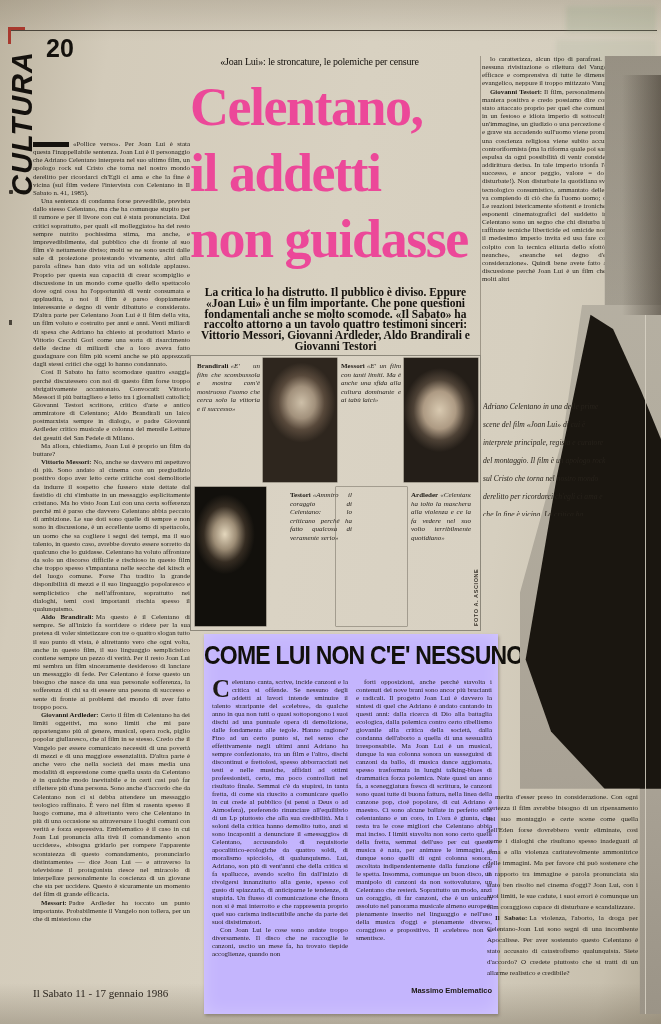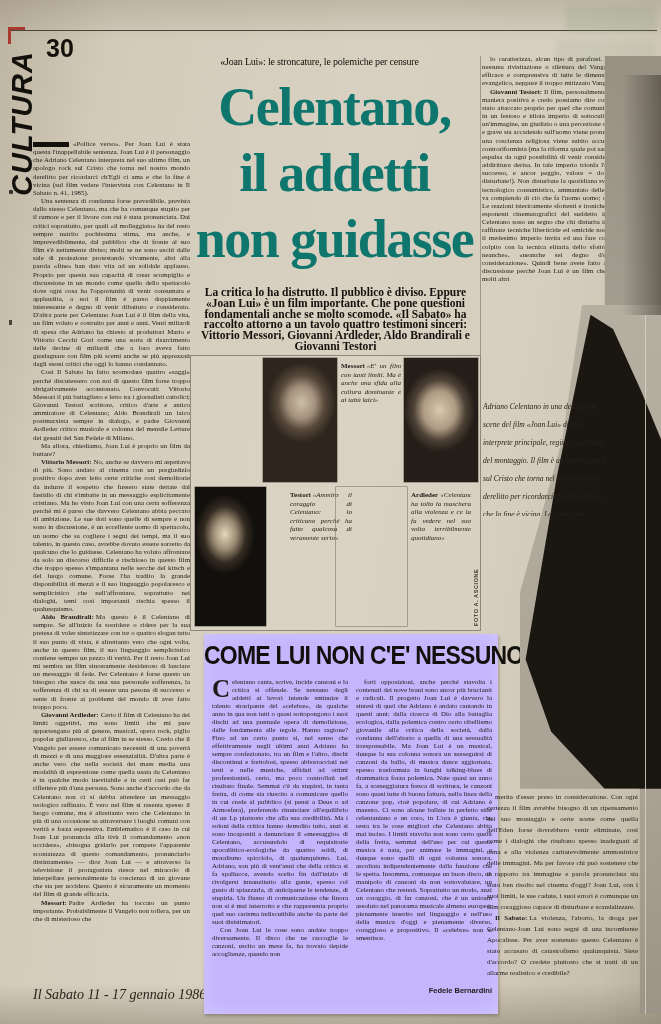--- a/index.html
+++ b/index.html
@@ -17,34 +17,34 @@
   #corner-mark{left:8px;top:27px;width:14px;height:14px;border-left:3px solid #a8392e;border-top:3px solid #a8392e;}
   #edge-dot1{left:9px;top:190px;width:4px;height:4px;background:#3a352c;border-radius:1px;}
   #edge-dot2{left:9px;top:320px;width:3px;height:5px;background:#4a443a;}
   #section-label{
     left:6px;top:46px;height:150px;width:34px;
     writing-mode:vertical-rl;transform:rotate(180deg);
     font-family:"Liberation Sans","DejaVu Sans",sans-serif;
     font-weight:900;font-style:italic;font-size:29px;letter-spacing:1px;color:#14110d;
   }
   #page-number{left:46px;top:34px;font-family:"Liberation Sans",sans-serif;font-weight:900;font-size:25px;color:#14110d;}
-  #footer-line{left:33px;top:987px;font-style:italic;font-size:14px;color:#2a241d;}
+  #footer-line{left:33px;top:987px;font-size:11px;color:#2a241d;}
   .showthrough{background:rgba(135,158,128,.22);filter:blur(2px);border-radius:2px;}
   #st1{left:566px;top:6px;width:90px;height:26px;}
   #st2{left:556px;top:40px;width:100px;height:40px;background:rgba(150,165,140,.16);}
   
   #col1{left:33px;top:140px;width:157px;height:816px;overflow:hidden;
         font-size:6.9px;line-height:8.15px;text-align:justify;hyphens:auto;}
   #col1 p,#col-rt p,#col-rb p,.boxcol p{margin:0;text-indent:8px;}
   #col1 p.noindent{text-indent:0;}
   .speaker{font-weight:bold;margin-right:2px;}
   #lead-bar{display:inline-block;width:36px;height:4.5px;background:#15120e;margin-right:4px;vertical-align:middle;}
   
   #kicker{left:176px;top:56px;width:287px;text-align:center;font-weight:normal;font-size:10px;letter-spacing:-.2px;color:#14110d;}
-  #headline{left:190px;top:74px;width:289px;text-align:center;font-weight:bold;color:#0f766e;
+  #headline{left:190px;top:74px;width:289px;font-weight:bold;color:#ec4899;
             font-size:54px;line-height:66px;letter-spacing:-1.5px;}
   #standfirst{left:192px;top:287px;width:287px;text-align:center;font-weight:bold;
               font-size:11.5px;line-height:10.8px;color:#14110d;}
   
   #grid{left:190px;top:355px;width:289px;height:274px;border:1px solid #8d887b;background:rgba(255,255,255,.05);}
   .gcap{position:absolute;font-size:7px;line-height:8.6px;font-style:italic;text-align:justify;overflow:hidden;}
   .gcap b{font-style:normal;font-weight:bold;margin-right:2px;}
   .photo{position:absolute;box-shadow:0 0 0 .5px #6c665b;}
   #photo1{left:72px;top:2px;width:74px;height:124px;
     background:radial-gradient(ellipse 34px 40px at 52% 36%,#cdbfa8 0%,#a2917c 40%,#58493b 68%,#2e261e 100%),#3a3127;}
@@ -100,21 +100,21 @@
 </head>
 <body>
 
 <div class="abs" id="top-rule"></div>
 <div class="abs" id="corner-mark"></div>
 <div class="abs" id="edge-dot1"></div>
 <div class="abs" id="edge-dot2"></div>
 <div class="abs showthrough" id="st1"></div>
 <div class="abs showthrough" id="st2"></div>
 <div class="abs" id="section-label">CULTURA</div>
-<div class="abs" id="page-number">30</div>
+<div class="abs" id="page-number">20</div>
 <div class="abs" id="v-rule"></div>
 
 <div class="abs" id="col1">
   <p class="noindent"><span id="lead-bar"></span><span>«Pollice verso». Per Joan Lui è stata questa l'inappellabile sentenza. Joan Lui è il personaggio che Adriano Celentano interpreta nel suo ultimo film, un apologo rock sul Cristo che torna nel nostro mondo derelitto per ricordarci ch'Egli ci ama e che la fine è vicina (sul film vedere l'intervista con Celentano in Il Sabato n. 41, 1985).</span></p>
   <p>Una sentenza di condanna forse prevedibile, prevista dallo stesso Celentano, ma che ha comunque stupito per il rumore e per il livore con cui è stata pronunciata. Dai critici soprattutto, per quali «il molleggiato» ha del resto sempre nutrito pochissima stima, ma anche, e imprevedibilmente, dal pubblico che di fronte al suo film s'è nettamente diviso; molti se ne sono usciti dalle sale di proiezione protestando vivamente, altri alla parola «fine» han dato vita ad un solidale applauso. Proprio per questa sua capacità di crear scompiglio e discussione in un mondo come quello dello spettacolo dove ogni cosa ha l'opportunità di venir consumata e applaudita, a noi il film è parso doppiamente interessante e degno di venir dibattuto e considerato. D'altra parte per Celentano Joan Lui è il film della vita, un film voluto e costruito per anni e anni. Venti miliardi di spesa che Adriano ha chiesto ai produttori Mario e Vittorio Cecchi Gori come una sorta di risarcimento delle decine di miliardi che a loro aveva fatto guadagnare con film più scemi anche se più apprezzati dagli stessi critici che oggi lo hanno condannato.</p>
   <p>Così Il Sabato ha fatto scomodare quattro «saggi» perché discutessero con noi di questo film forse troppo sbrigativamente accantonato. Convocati: Vittorio Messori il più battagliero e letto tra i giornalisti cattolici; Giovanni Testori scrittore, critico d'arte e antico ammiratore di Celentano; Aldo Brandirali un laico postmarxista sempre in dialogo, e padre Giovanni Ardleder critico musicale e colonna del mensile Letture dei gesuiti del San Fedele di Milano.</p>
   <p>Ma allora, chiediamo, Joan Lui è proprio un film da buttare?</p>
   <p><b class="speaker">Vittorio Messori:</b><span>No, anche se davvero mi aspettavo di più. Sono andato al cinema con un pregiudizio positivo dopo aver letto certe critiche così demolitorie da indurre il sospetto che fussero state dettate dal fastidio di chi s'imbatte in un messaggio esplicitamente cristiano. Ma ho visto Joan Lui con una certa sofferenza perché mi è parso che davvero Celentano abbia peccato di ambizione. Le sue doti sono quelle di sempre e non sono in discussione, è un eccellente uomo di spettacolo, un uomo che sa cogliere i segni dei tempi, ma il suo talento, in questo caso, avrebbe dovuto essere sorretto da qualcuno che lo guidasse. Celentano ha voluto affrontare da solo un discorso difficile e rischioso in questo film che troppo spesso s'impantana nelle secche del kitsch e del luogo comune. Forse l'ha tradito la grande disponibilità di mezzi e il suo linguaggio popolaresco e semplicistico che nell'affrontare, soprattutto nei dialoghi, temi così importanti rischia spesso il qualunquismo.</span></p>
   <p><b class="speaker">Aldo Brandirali:</b><span>Ma questo è il Celentano di sempre. Se all'inizio fa sorridere o ridere per la sua pretesa di voler sintetizzare con tre o quattro slogan tutto il suo punto di vista, è altrettanto vero che ogni volta, anche in questo film, il suo linguaggio semplicistico contiene sempre un pezzo di verità. Per il resto Joan Lui mi sembra un film sinceramente desideroso di lanciare un messaggio di fede. Per Celentano è forse questo un bisogno che nasce da una sua personale sofferenza, la sofferenza di chi sa di essere una pesona di successo e sente di fronte ai problemi del mondo di aver fatto troppo poco.</span></p>
   <p><b class="speaker">Giovanni Ardleder:</b><span>Certo il film di Celentano ha dei limiti oggettivi, ma sono limiti che mi pare appartengano più al genere, musical, opera rock, piglio popolar giullaresco, che al film in se stesso. Credo che il Vangelo per essere comunicato necessiti di una povertà di mezzi e di una maggiore essenzialità. D'altra parte è anche vero che nella società dei mass media una modalità di espressione come quella usata da Celentano è in qualche modo inevitabile e in certi casi può far riflettere più d'una persona. Sono anche d'accordo che da Celentano non ci si debba attendere un messaggio teologico raffinato. È vero nel film si rasenta spesso il luogo comune, ma è altrettanto vero che Celentano in più di una occasione sa attraversare i luoghi comuni con verità e forza espressiva. Emblematico è il caso in cui Joan Lui pronuncia alla tivù il comandamento «non uccidere», «bisogna gridarlo per rompere l'apparente scontatezza di questo comandamento, pronunciarlo distintamente» — dice Joan Lui — e attraverso la televisione il protagonista riesce nel miracolo di interpellare personalmente la coscienza di un giovane che sta per uccidere. Questo è sicuramente un momento del film di grande efficacia.</span></p>
@@ -124,40 +124,41 @@
 
 <div class="abs" id="kicker">«Joan Lui»: le stroncature, le polemiche per censure</div>
 <div class="abs" id="headline">
   <div>Celentano,</div>
   <div>il addetti</div>
   <div>non guidasse</div>
 </div>
 <div class="abs" id="standfirst">La critica lo ha distrutto. Il pubblico è diviso. Eppure «Joan Lui» è un film importante. Che pone questioni fondamentali anche se molto scomode. «Il Sabato» ha raccolto attorno a un tavolo quattro testimoni sinceri: Vittorio Messori, Giovanni Ardleder, Aldo Brandirali e Giovanni Testori</div>
 
 <div class="abs" id="grid">
+  <div class="gcap" id="cap1"><b>Brandirali</b><span>«E' un film che scombussola e mostra com'è mostruoso l'uomo che cerca solo la vittoria e il successo»</span></div>
   <div class="photo" id="photo1"></div>
   <div class="gcap" id="cap2"><b>Messori</b><span>«E' un film con tanti limiti. Ma è anche una sfida alla cultura dominante e ai tabù laici»</span></div>
   <div class="photo" id="photo2"></div>
   <div class="photo" id="photo3"></div>
   <div class="gcap" id="cap3"><b>Testori</b><span>«Ammiro il coraggio di Celentano: lo criticano perché ha fatto qualcosa di veramente serio»</span></div>
   <div class="photo" id="photo4"></div>
   <div class="gcap" id="cap4"><b>Ardleder</b><span>«Celentano ha tolto la maschera alla violenza e ce la fa vedere nel suo volto terribilmente quotidiano»</span></div>
   <div id="photo-credit">FOTO A. ASCIONE</div>
 </div>
 
 <div class="abs" id="box">
   <div id="box-title">COME LUI NON C'E' NESSUNO</div>
   <div class="boxcol" id="boxcol1">
     <p class="dropcap">Celentano canta, scrive, incide canzoni e la critica si offende. Se nessuno degli addetti ai lavori intende sminuire il talento straripante del «celebre», da qualche anno in qua non tutti o quasi sottopongono i suoi dischi ad una puntuale opera di demolizione, dalle fondamenta alle tegole. Hanno ragione? Fino ad un certo punto sì, nel senso che effettivamente negli ultimi anni Adriano ha sempre confezionato, tra un film e l'altro, dischi discontinui e frettolosi, spesso abborracciati nei testi e nelle musiche, affidati ad ottimi professionisti, certo, ma poco controllati nel risultato finale. Semmai c'è da stupirsi, in tanta fretta, di come sia riuscito a comunicare quello in cui crede al pubblico (si pensi a Deus o ad Atmosfera), preferendo rinunciare all'equilibrio di un Lp piuttosto che alla sua credibilità. Ma i soloni della critica hanno demolito tutto, anzi si sono incaponiti a denunciare il «messaggio» di Celentano, accusandolo di requisitorie apocalittico-ecologiche da quattro soldi, di moralismo spicciolo, di qualunquismo. Lui, Adriano, son più di vent'anni che della critica si fa spallucce, avendo scelto fin dall'inizio di rivolgersi innanzitutto alla gente, spesso col gusto di spiazzarla, di anticiparne le tendenze, di stupirla. Un flusso di comunicazione che finora non si è mai interrotto e che rappresenta proprio quel suo carisma indiscutibile anche da parte dei suoi disistimatori.</p>
     <p>Con Joan Lui le cose sono andate troppo diversamente. Il disco che ne raccoglie le canzoni, uscito un mese fa, ha trovato tiepide accoglienze, quando non</p>
   </div>
   <div class="boxcol" id="boxcol2">
     <p>forti opposizioni, anche perché stavolta i contenuti dei nove brani sono ancor più brucianti e radicali. Il progetto Joan Lui è davvero la sintesi di quel che Adriano è andato cantando in questi anni: dalla ricerca di Dio alla battaglia ecologica, dalla polemica contro certo ribellismo giovanile alla critica della società, dalla condanna dell'aborto a quella di una sessualità irresponsabile. Ma Joan Lui è un musical, dunque la sua colonna sonora un susseguirsi di canzoni da ballo, di musica dance aggiornata, spesso trasformata in lunghi talking-blues di drammatica forza polemica. Nate quasi un anno fa, a sceneggiatura fresca di scrittura, le canzoni sono quasi tutte di buona fattura, nella linea della canzone pop, cioè popolare, di cui Adriano è maestro. Ci sono alcune ballate in perfetto stile celentaniano e un coro, in L'ora è giunta, che resta tra le cose migliori che Celentano abbia mai inciso. I limiti stavolta non sono certo quelli della fretta, semmai dell'uso per cui questa musica è nata, per animare le immagini, e dunque sono quelli di ogni colonna sonora, ascoltata indipendentemente dalla funzione che le spetta. Insomma, comunque un buon disco, un manipolo di canzoni da non sottovalutare, un Celentano che resterà. Soprattutto un modo, anzi un coraggio, di far canzoni, che è un unicum assoluto nel panorama musicale almeno europeo: pienamente inserito nel linguaggio e nell'uso della musica d'oggi e pienamente diverso, coraggioso e propositivo. Il «celebre» non si smentisce.</p>
   </div>
-  <div id="box-byline">Fedele Bernardini</div>
+  <div id="box-byline">Massimo Emblematico</div>
 </div>
 
 <div class="abs" id="col-rt">
   <p>lo caratterizza, alcun tipo di parafrasi. Infatti non ricordo nessuna rivisitazione o rilettura del Vangelo particolarmente efficace e comprensiva di tutte le dimensioni del messaggio evangelico, neppure il troppo mitizzato Vangelo di Pasolini.</p>
   <p><b class="speaker">Giovanni Testori:</b><span>Il film, personalmente, mi ha sorpreso in maniera positiva e credo possiamo dire con tranquillità che è stato attaccato proprio per quel che comunica. Stiamo vivendo in un festoso e idiota imperio di sottocultura laica e quando un'immagine, un giudizio o una percezione di quanto di terribile e grave sta accadendo sull'uomo viene pronunciata all'interno di una coscienza religiosa viene subito accusata di regressione controriformista (ma la riforma quale poi sarebbe?), e come tale espulsa da ogni possibilità di venir considerata, quando non è addirittura derisa. In tale imperio trionfa l'equazione valore = successo, e ancor peggio, valore = do not disturb (non disturbate!). Non disturbate la quotidiana svendita che il potere tecnologico consumistico, ammantato delle porpore marxiane, va compiendo di ciò che fa l'uomo uomo; di ciò che è l'uomo. Le reazioni istericamente sfottenti e ironiche di gran parte degli esponenti cinematografici del suddetto imperio al film di Celentano sono un segno che chi disturba in un regime di così raffinate tecniche liberticide ed omicide non sarà ucciso, come il medesimo imperio invita ed usa fare coi feti umani, bensì colpito con la tecnica elitaria dello sfottò o del «non esisti neanche», «neanche sei degno d'essere preso in considerazione». Quindi bene avete fatto a dar vita a questa discussione perché Joan Lui è un film che vale e che più di molti altri</span></p>
 </div>
 
 <div class="abs" id="celentano-photo">
   <div id="photo-grain"></div>
   <div id="silhouette"></div>

